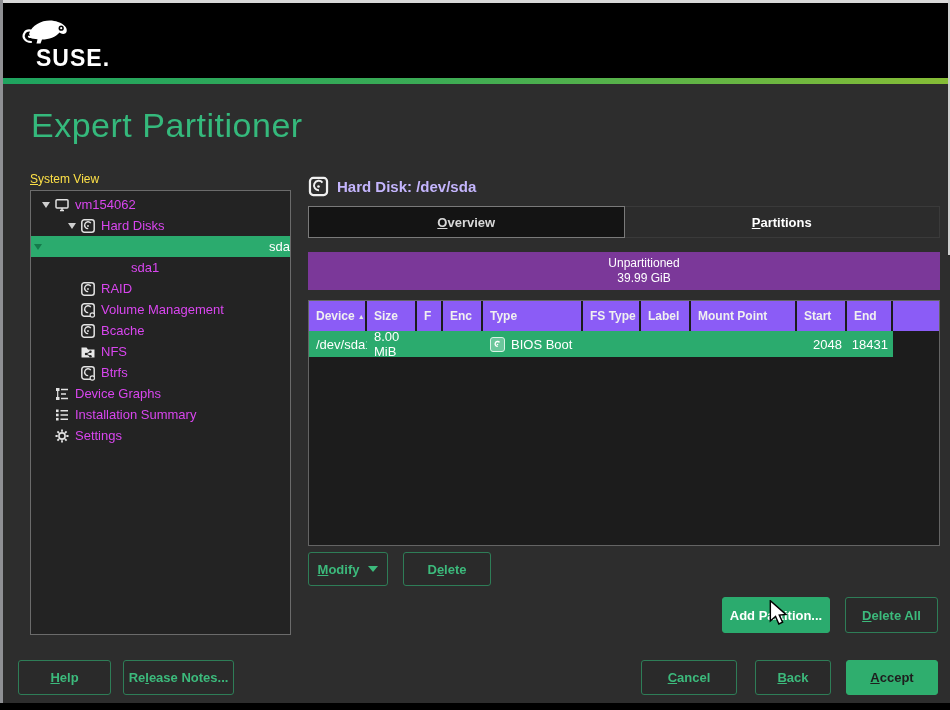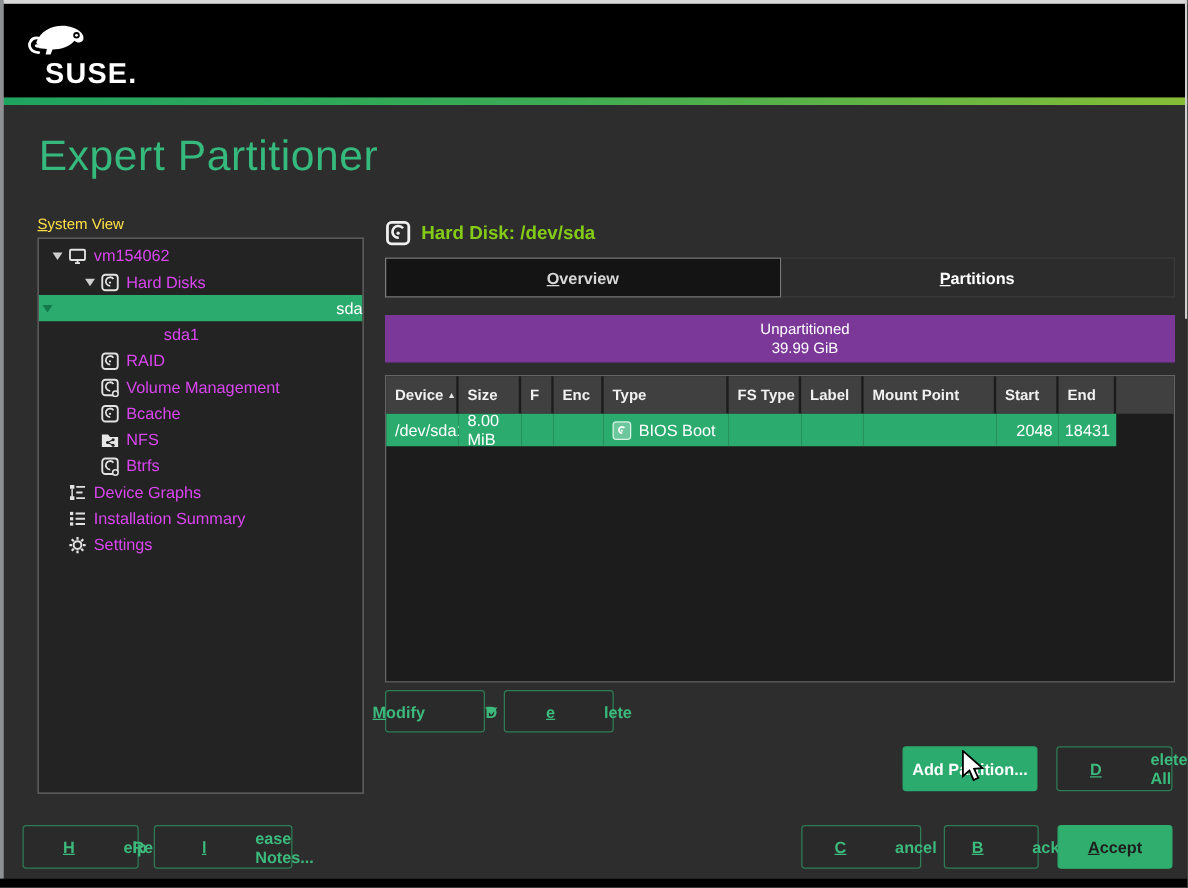--- a/index.html
+++ b/index.html
@@ -35,50 +35,50 @@
   .tree-panel{position:absolute;left:30px;top:190px;width:261px;height:445px;background:#232323;border:1px solid #6b6b6b;padding-top:3px;overflow:hidden;}
   .tree-row{display:flex;align-items:center;height:21px;font-size:13px;color:#d946ef;white-space:nowrap;cursor:default;}
   .tree-row.selected{background:var(--selection);color:#fff;}
   .tree-row .slot{flex:0 0 14px;display:flex;align-items:center;justify-content:center;}
   .tree-row .icon{flex:0 0 18px;display:flex;align-items:center;justify-content:center;margin-right:4px;color:#e2e2e2;}
   .tw{width:0;height:0;border-left:4.5px solid transparent;border-right:4.5px solid transparent;border-top:6px solid #cfcfcf;}
   .tree-row.selected .tw{border-top-color:#157a4b;}
   .d0{padding-left:8px;} .d1{padding-left:34px;} .d2{justify-content:space-between;} .d3{padding-left:86px;}
 
   
-  .content-header{position:absolute;left:308px;top:176px;display:flex;align-items:center;gap:8px;color:#84cc16;}
+  .content-header{position:absolute;left:308px;top:176px;display:flex;align-items:center;gap:8px;color:#c4b5fd;}
   .content-header .hd-icon{color:#f0f0f0;display:flex;}
   .content-header .hd-title{font-size:15px;font-weight:bold;}
 
   
   .tabs{position:absolute;left:308px;top:206px;width:632px;height:32px;display:flex;}
   .tab{flex:1;display:flex;align-items:center;justify-content:center;font-size:13px;font-weight:bold;cursor:pointer;}
   .tab.inactive{background:#141414;border:1px solid #7a7a7a;color:#d8d8d8;}
   .tab.active{background:#2c2c2c;border:1px solid #3a3a3a;border-left:none;color:#fff;}
 
   
   .disk-bar{position:absolute;left:308px;top:252px;width:632px;height:38px;background:var(--purple);
     display:flex;flex-direction:column;align-items:center;justify-content:center;color:#fff;font-size:12px;line-height:15px;padding-left:40px;}
 
   
   .ptable{position:absolute;left:308px;top:300px;width:632px;height:246px;background:#1c1c1c;border:1px solid #646464;}
   .tgrid{display:grid;grid-template-columns:58px 50px 26px 40px 100px 58px 50px 106px 50px 46px 1fr;}
-  .th{background:#404040;color:#f0f0f0;font-size:12px;font-weight:600;height:30px;display:flex;align-items:center;
+  .th{background:#8b5cf6;color:#f0f0f0;font-size:12px;font-weight:600;height:30px;display:flex;align-items:center;
       padding-left:7px;border-right:2px solid #1c1c1c;cursor:pointer;}
   .sort-asc{font-size:7px;margin-left:3px;color:#e8e8e8;}
   .trow .td{background:var(--selection);color:#fff;font-size:13px;height:26px;display:flex;align-items:center;padding-left:7px;}
   .trow .td.filler{background:transparent;}
   .trow .td.num{justify-content:flex-end;padding-right:5px;padding-left:0;}
   .type-icon{width:15px;height:15px;border-radius:3px;background:#6cc79c;border:1px solid #d9f3e6;
      display:inline-flex;align-items:center;justify-content:center;margin-right:6px;color:#fff;}
 
   
   .btn{position:absolute;display:flex;align-items:center;justify-content:center;font-size:13px;font-weight:bold;
        border-radius:3px;cursor:pointer;}
-  .btn-outline{background:#2a2a2a;border:1px solid var(--btn-border);color:var(--btn-green);gap:39px;}
+  .btn-outline{background:#2a2a2a;border:1px solid var(--btn-border);color:var(--btn-green);}
   .btn-fill{background:var(--selection);border:1px solid var(--selection);color:#fff;}
   .btn-accept{background:#2fae6e;border:1px solid #2fae6e;color:#1e1e1e;}
   u{text-decoration:underline;}
   .dd-arrow{width:0;height:0;border-left:5px solid transparent;border-right:5px solid transparent;
      border-top:6px solid var(--btn-green);margin-left:9px;}
 
   .btn-modify{left:308px;top:552px;width:80px;height:34px;}
   .btn-delete{left:403px;top:552px;width:88px;height:34px;}
   .btn-addpart{left:722px;top:597px;width:108px;height:36px;}
   .btn-delall{left:845px;top:597px;width:93px;height:36px;}

